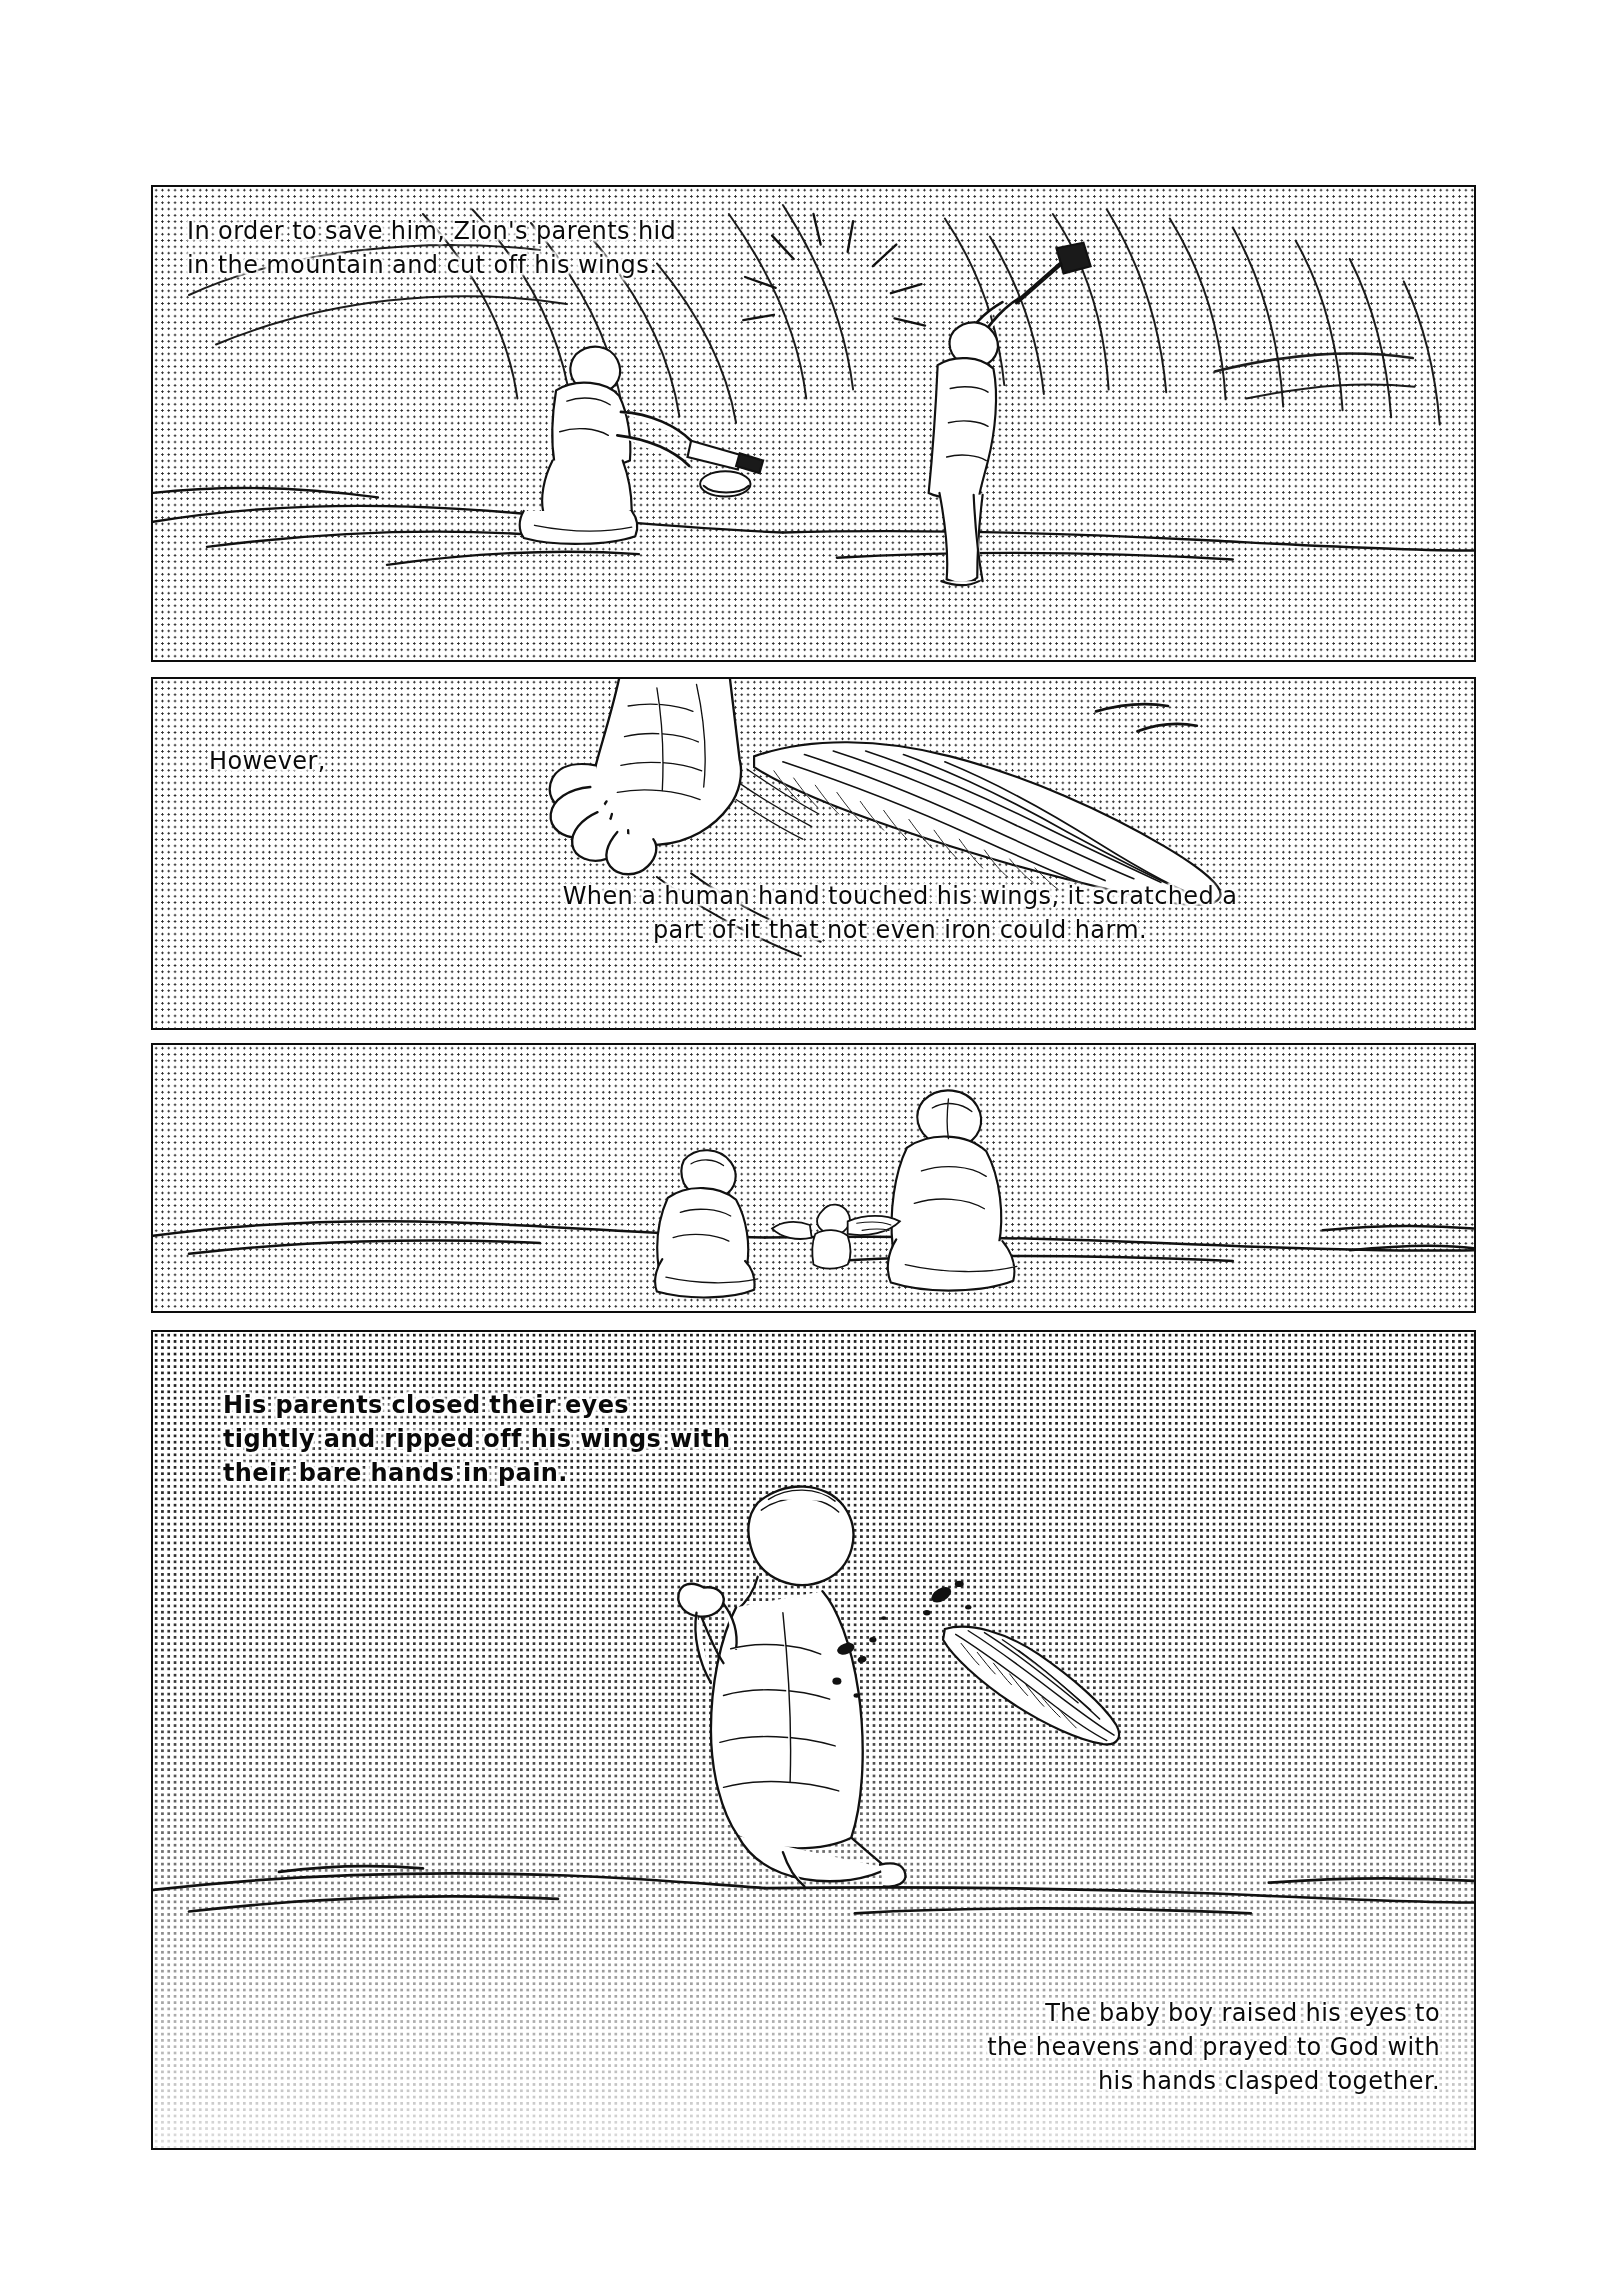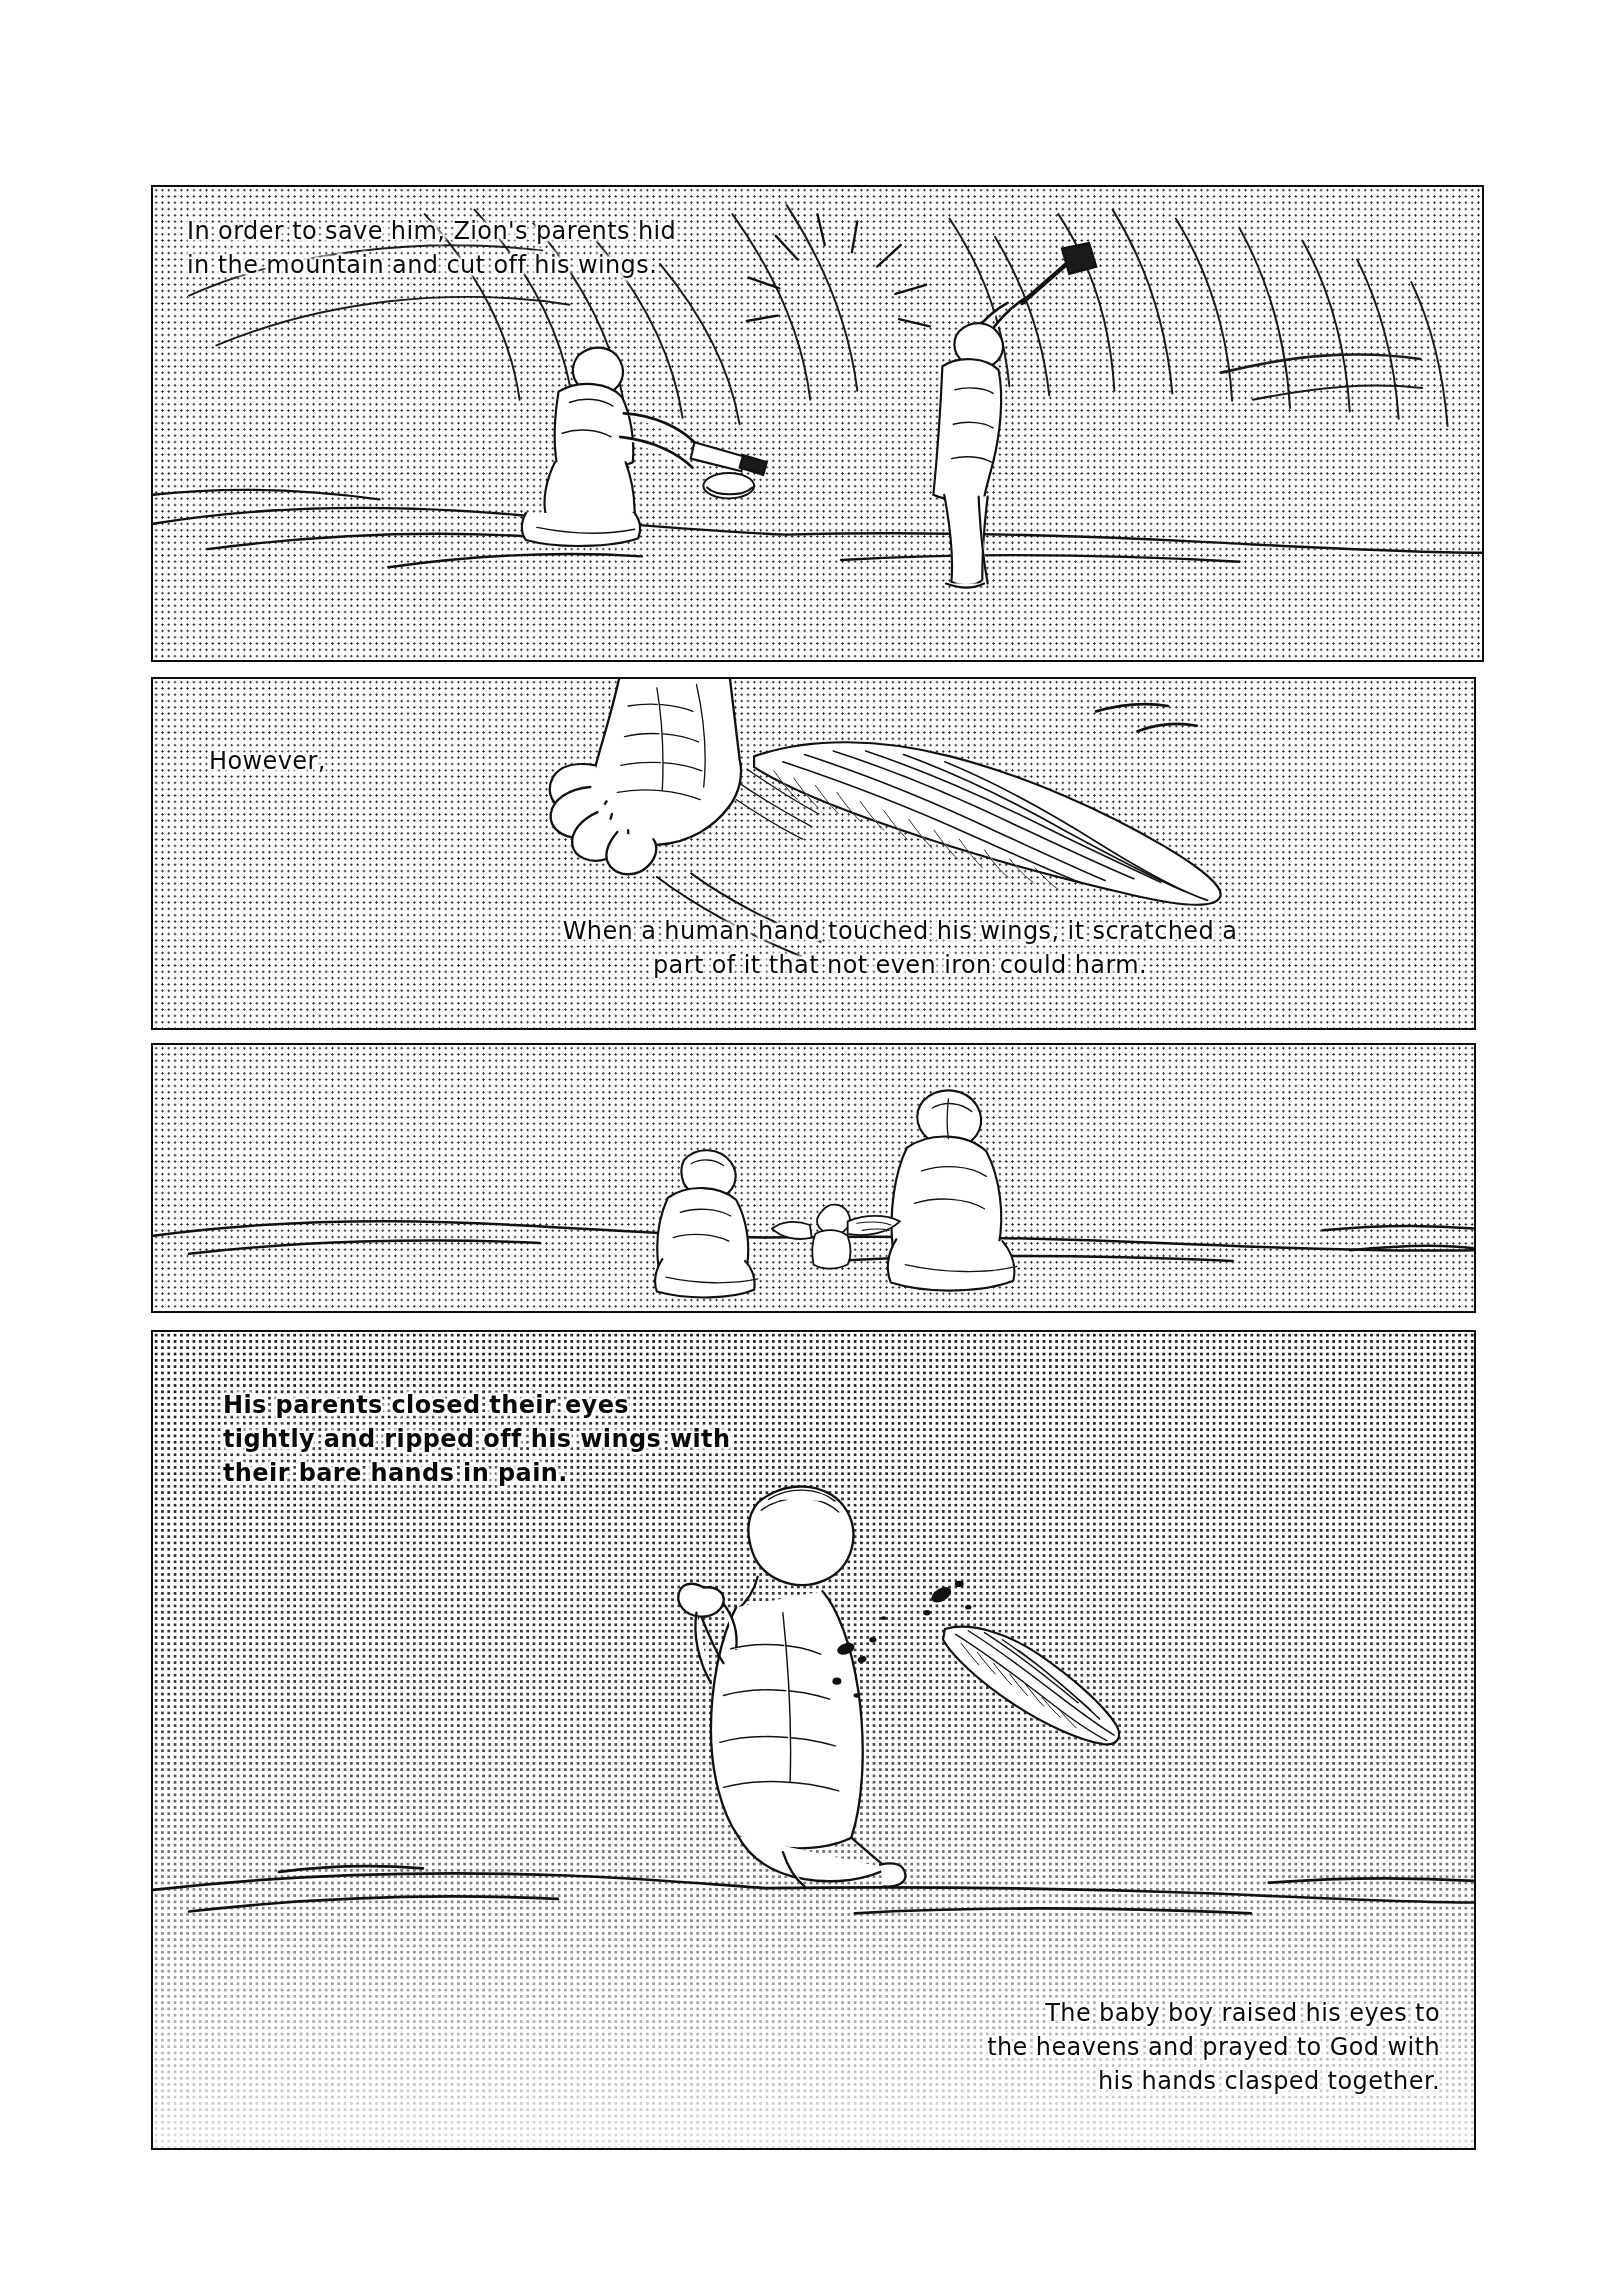--- a/index.html
+++ b/index.html
@@ -59,30 +59,30 @@
     line-height: 1.42;
     letter-spacing: 0.4px;
     white-space: pre-line;
     text-shadow:
       -1.8px 0 1.8px #fff, 1.8px 0 1.8px #fff, 0 -1.8px 1.8px #fff, 0 1.8px 1.8px #fff,
       -1.8px -1.8px 1.8px #fff, 1.8px 1.8px 1.8px #fff, -1.8px 1.8px 1.8px #fff, 1.8px -1.8px 1.8px #fff,
       -3.6px 0 3.6px #fff, 3.6px 0 3.6px #fff, 0 -3.6px 3.6px #fff, 0 3.6px 3.6px #fff;
   }
   .caption.left { text-align: left; }
   .caption.right { text-align: right; }
-  .caption.center { text-align: center; margin-top: 35px; }
+  .caption.center { text-align: center; }
 
   .art { position: absolute; inset: 0; pointer-events: none; }
 </style>
 </head>
 <body>
 
 <div class="page">
 
-  <div class="panel tone-light" style="left:151px; top:185px; width:1321px; height:473px;padding-left:8px;">
+  <div class="panel tone-light" style="left:151px; top:185px; width:1321px; height:473px;">
 
     <svg class="art" viewBox="0 0 1468 525" preserveAspectRatio="none">
       <defs>
         <clipPath id="p1clip">
             <rect x="0" y="0" width="1468" height="525"></rect>
           </clipPath>
       </defs>
       <g clip-path="url(#p1clip)" stroke="#111" fill="none" stroke-linecap="round">
 
         <g stroke-width="2.2" opacity="0.95">

